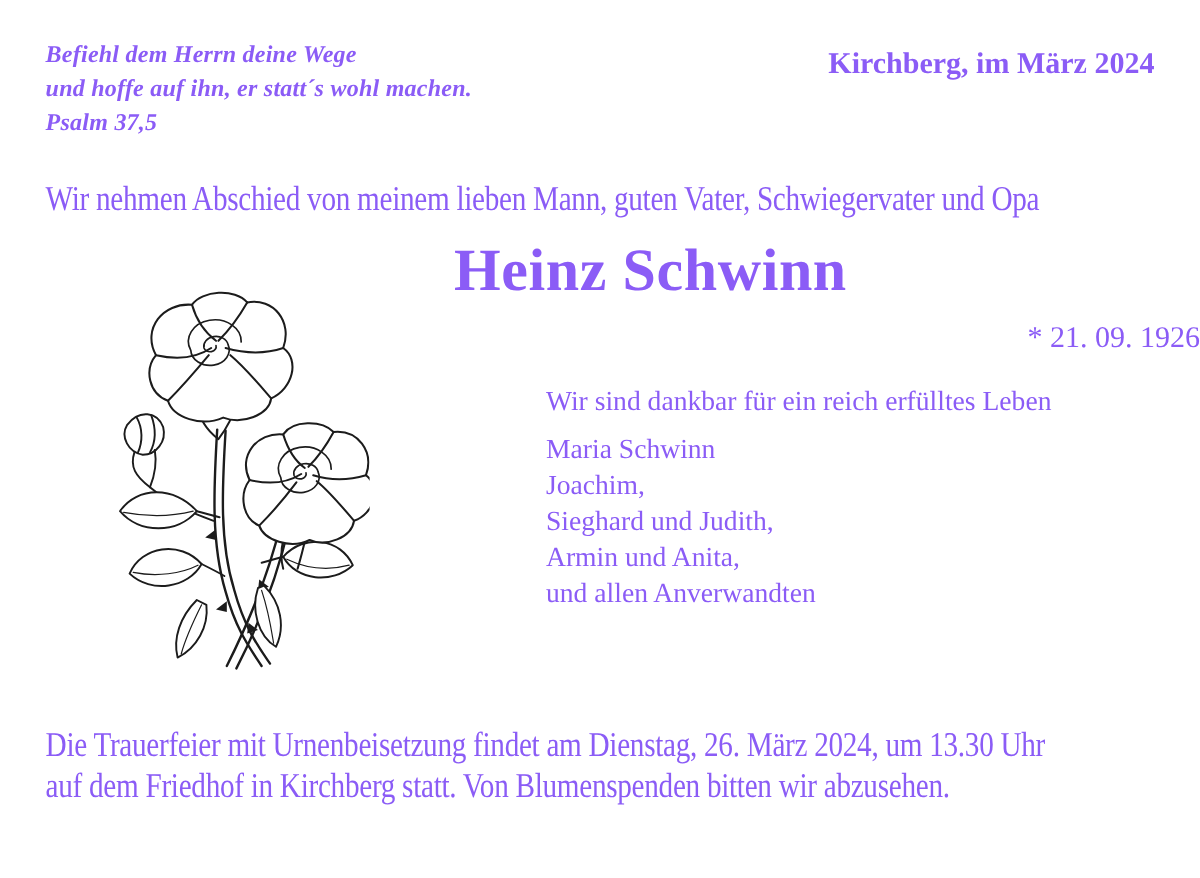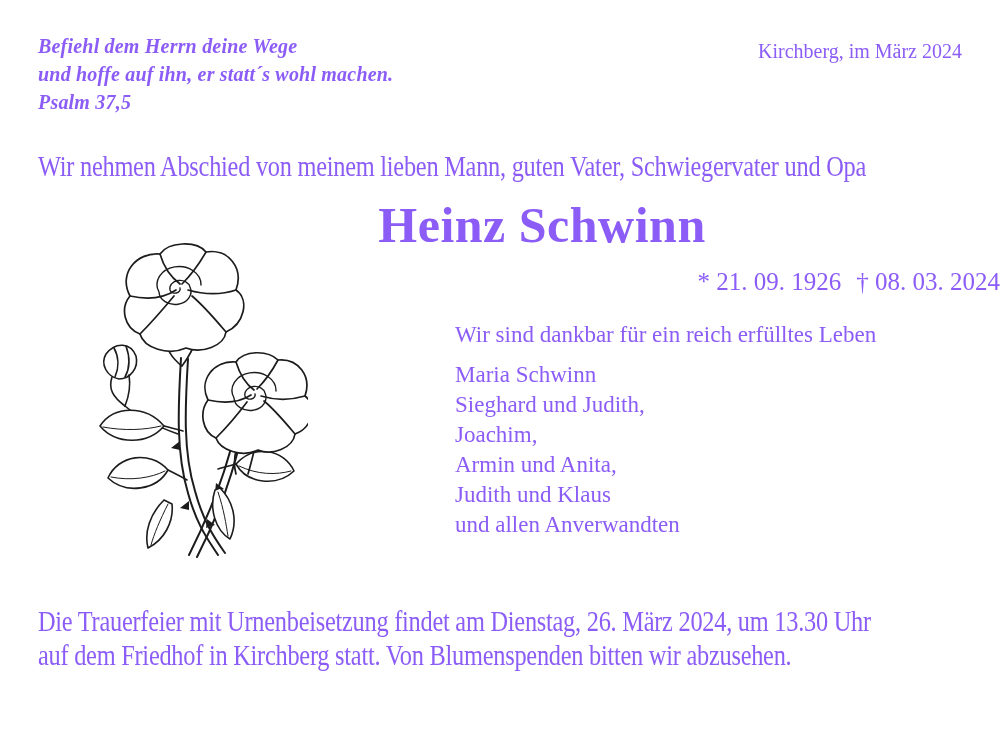--- a/index.html
+++ b/index.html
@@ -25,22 +25,23 @@
     font-size: 20px;
     line-height: 28px;
     letter-spacing: 0.2px;
   }
 
   
   .dateline {
     position: absolute;
     right: 38px;
     top: 40px;
-    font-size: 20px;
+    font-size: 25px;
     white-space: nowrap;
+    font-weight: bold;
   }
 
   
   .condensed {
     font-size: 29px;
     line-height: 34px;
     letter-spacing: -0.3px;
     transform: scaleX(0.84);
     transform-origin: 0 0;
     white-space: nowrap;
@@ -117,21 +118,20 @@
   </div>
 
   <div class="dateline">Kirchberg, im März 2024</div>
 
   <div class="intro condensed">Wir nehmen Abschied von meinem lieben Mann, guten Vater, Schwiegervater und Opa</div>
 
   <div class="deceased-name">Heinz Schwinn</div>
 
   <div class="dates">
     <span>* 21. 09. 1926</span>
-    <span>† 08. 03. 2024</span>
   </div>
 
   <div class="roses">
     <svg width="240" height="322" viewBox="0 0 240 322" fill="none" stroke="#1c1c1c" stroke-linecap="round" stroke-linejoin="round">
 
       <g stroke-width="2">
         <path d="M113 120 C110 170 108 215 120 255 C129 288 141 303 150 317"></path>
         <path d="M120 121 C117 170 115 214 127 253 C136 286 148 302 157 315"></path>
         <path d="M166 198 C157 237 141 277 121 317"></path>
         <path d="M173 200 C164 239 149 280 129 319"></path>
@@ -193,24 +193,23 @@
         <path d="M148 200 C159 189 170 176 179 164" fill="none"></path>
         <path d="M187 156 a5 4 0 1 1 -10 2 a10 8 0 1 1 20 -3 a16 13 0 1 1 -31 5 a22 18 0 1 1 42 -7" fill="none" stroke-width="1.4"></path>
       </g>
     </svg>
   </div>
 
   <div class="tribute">
     <div class="gratitude">Wir sind dankbar für ein reich erfülltes Leben</div>
     <div class="mourners">
       <div>Maria Schwinn</div>
+      <div>Joachim,</div>
       <div>Sieghard und Judith,</div>
-      <div>Joachim,</div>
       <div>Armin und Anita,</div>
-      <div>Judith und Klaus</div>
     </div>
     <div>und allen Anverwandten</div>
   </div>
 
   <div class="funeral condensed">
     <div>Die Trauerfeier mit Urnenbeisetzung findet am Dienstag, 26. März 2024, um 13.30 Uhr</div>
     <div>auf dem Friedhof in Kirchberg statt. Von Blumenspenden bitten wir abzusehen.</div>
   </div>
 
 </div>

